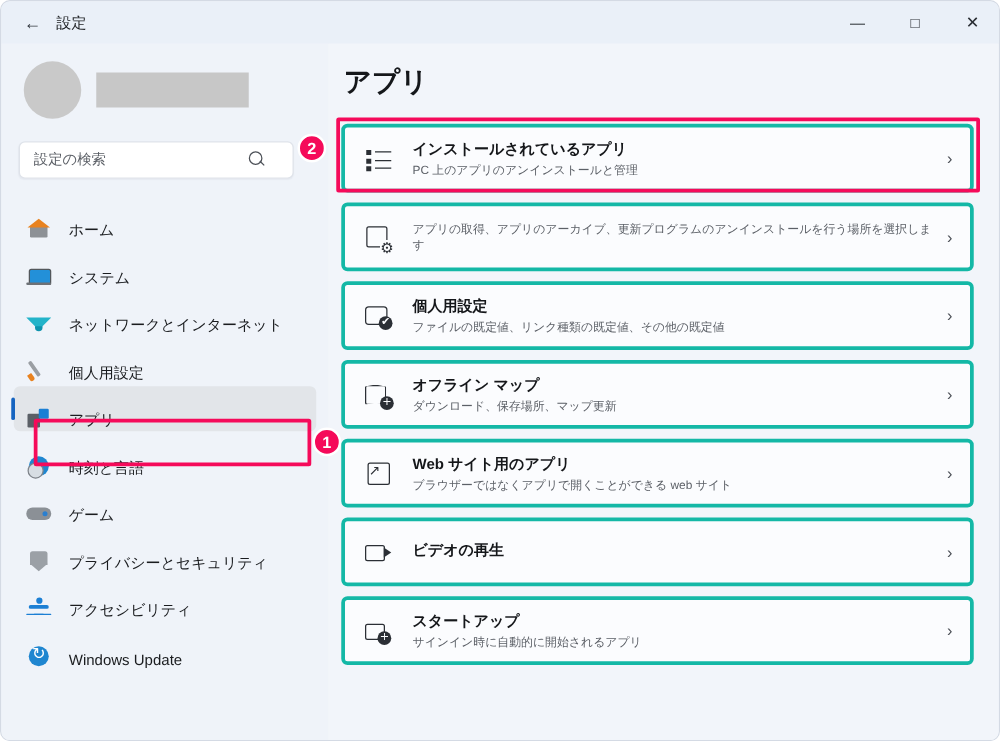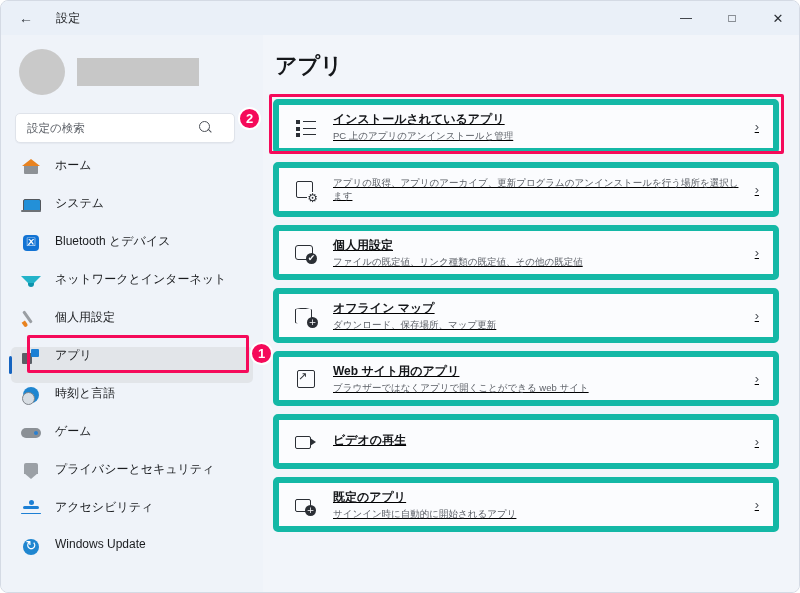--- a/index.html
+++ b/index.html
@@ -25,21 +25,21 @@
     width: 800px; height: 34px;
     background: #eaf0f8;
     display: flex; align-items: center;
   }
   #back-btn {
     width: 34px; height: 30px; margin-left: 8px;
     display: flex; align-items: center; justify-content: center;
     color: #33383f; font-size: 14px; border-radius: 4px;
   }
   #title-text {
-    font-size: 12px; color: #1b1d20; margin-left: 13px; letter-spacing: .3px;
+    font-size: 12px; color: #1b1d20; margin-left: 2px; letter-spacing: .3px;
   }
   #win-controls {
     position: absolute; right: 0; top: 0; height: 34px;
     display: flex;
   }
   .wc {
     width: 46px; height: 34px;
     display: flex; align-items: center; justify-content: center;
     font-size: 12px; color: #2b2f35;
   }
@@ -90,21 +90,21 @@
     content: ""; position: absolute; left: 11px; top: 12px;
     width: 5px; height: 1.3px; background: #4c5057;
     transform: rotate(45deg);
   }
 
   #navlist { margin-top: 14px; }
   .nav-item {
     position: relative;
     height: 36px; margin: 0 10px 2px 10px;
     border-radius: 5px;
-    display: flex; align-items: flex-start;
+    display: flex; align-items: flex-end;
     padding-left: 10px;
   }
   .nav-item.selected { background: #e2e5e9; }
   .nav-item.selected::before {
     content: ""; position: absolute; left: -2px; top: 9px;
     width: 3px; height: 18px; border-radius: 2px; background: #1664c0;
   }
   .nav-icon {
     width: 20px; height: 20px; margin-right: 14px;
     position: relative; flex: none;
@@ -224,26 +224,25 @@
     padding: 14px 22px 0 10px;
   }
   #page-title {
     font-size: 22px; font-weight: bold; color: #15171a;
     margin: 2px 0 18px 2px;
   }
   .card {
     position: relative;
     height: 55px;
     background: #fbfcfe;
-    border: 6px solid #14b8a6;
+    border: 3px solid #14b8a6;
     border-radius: 5px;
     margin-bottom: 8px;
     display: flex; align-items: center;
     padding: 0 14px 0 16px;
-    text-decoration: underline;
   }
   .card-icon {
     width: 22px; height: 22px; margin-right: 16px; flex: none; position: relative;
   }
   .card-text { flex: 1 1 auto; }
   .card-title {
     font-size: 12px; color: #15171a; margin-bottom: 2px; font-weight: bold;
   }
   .card-sub { font-size: 9.5px; color: #5c6067; }
   .chevron { font-size: 13px; color: #4a4e55; margin-left: 8px; }
@@ -374,24 +373,20 @@
     <div id="navlist">
       <div class="nav-item">
         <div class="nav-icon ic-home"></div>
         <div class="nav-label">ホーム</div>
       </div>
       <div class="nav-item">
         <div class="nav-icon ic-sys"></div>
         <div class="nav-label">システム</div>
       </div>
       <div class="nav-item">
-        <div class="nav-icon ic-bt"></div>
-        <div class="nav-label">Bluetooth とデバイス</div>
-      </div>
-      <div class="nav-item">
         <div class="nav-icon ic-net"></div>
         <div class="nav-label">ネットワークとインターネット</div>
       </div>
       <div class="nav-item">
         <div class="nav-icon ic-pers"></div>
         <div class="nav-label">個人用設定</div>
       </div>
       <div class="nav-item selected">
         <div class="nav-icon ic-apps"></div>
         <div class="nav-label">アプリ</div>
@@ -470,21 +465,21 @@
       <div class="card-icon ci-video"></div>
       <div class="card-text">
         <div class="card-title">ビデオの再生</div>
       </div>
       <div class="chevron">›</div>
     </div>
 
     <div class="card">
       <div class="card-icon ci-startup"></div>
       <div class="card-text">
-        <div class="card-title">既定のアプリ</div>
+        <div class="card-title">スタートアップ</div>
         <div class="card-sub">サインイン時に自動的に開始されるアプリ</div>
       </div>
       <div class="chevron">›</div>
     </div>
   </div>
 
   <div class="anno-box" id="anno-box-sidebar"></div>
   <div class="anno-box" id="anno-box-card"></div>
   <div class="badge" id="badge-1">1</div>
   <div class="badge" id="badge-2">2</div>

